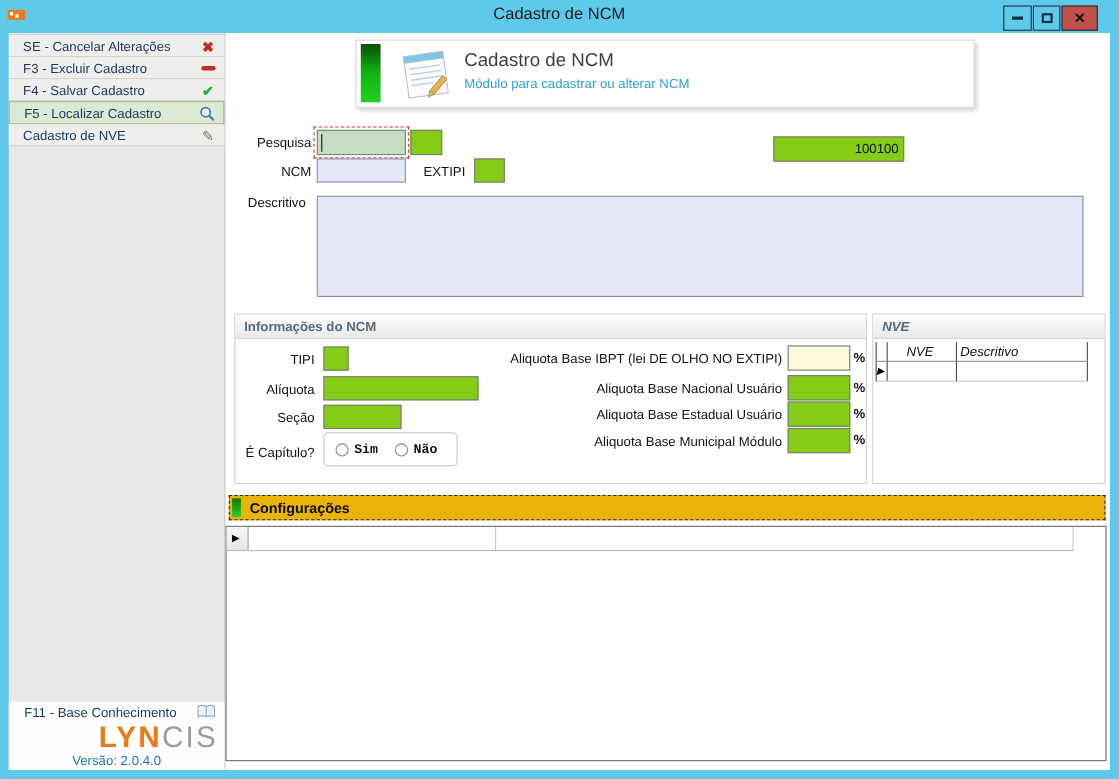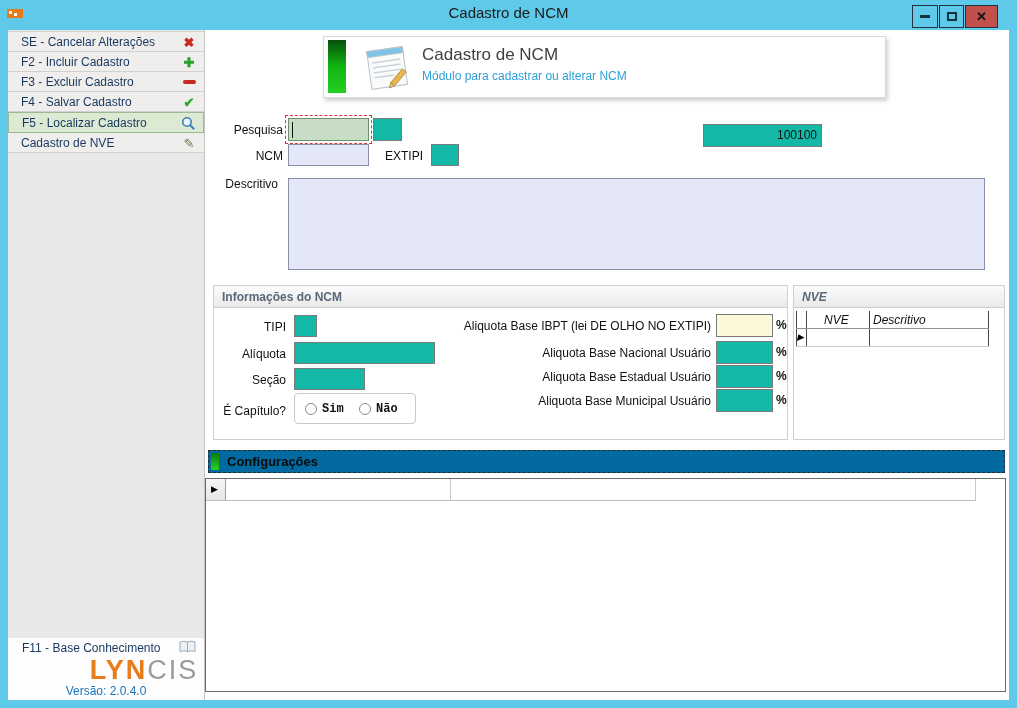--- a/index.html
+++ b/index.html
@@ -42,21 +42,21 @@
   .logo .cis{color:#9B9B9B;font-weight:normal;}
   .version{position:absolute;left:0;top:46px;width:100%;text-align:center;font-size:12px;color:#1B75BB;}
   
   .main{position:absolute;left:205px;top:30px;width:804px;height:670px;background:#FFFFFF;}
   .banner{position:absolute;left:118px;top:6px;width:563px;height:62px;background:#fff;border:1px solid #D8D8D8;box-shadow:2px 3px 4px rgba(0,0,0,0.18);}
   .banner-bar{position:absolute;left:4px;top:3px;width:18px;height:53px;background:linear-gradient(#07500b,#12b312,#22d122);}
   .banner-icon{position:absolute;left:35px;top:4px;}
   .banner-title{position:absolute;left:98px;top:8px;font-size:17px;color:#3F3F3F;}
   .banner-sub{position:absolute;left:98px;top:32px;font-size:12px;color:#2D9FD8;}
   .lbl{position:absolute;font-size:12px;color:#111;text-align:right;}
-  .field{position:absolute;border:1px solid #7A7A7A;background:#14b8a6;font-size:12px;color:#111;}
+  .field{position:absolute;border:1px solid #7A7A7A;background:#84cc16;font-size:12px;color:#111;}
   .lavender{background:#E3E7F7;border:1px solid #898FA6;}
   .green-input{background:#C7DDC5;border:1px solid #6F8F6F;}
   .focus-dash{position:absolute;border:1px dashed #E03030;}
   .caret{position:absolute;left:3px;top:3px;width:1px;height:16px;background:#111;}
   .code-box{text-align:right;padding:3px 4px 0 0;}
   
   .groupbox{position:absolute;border:1px solid #CFCFCF;background:#fff;}
   .group-hd{position:absolute;left:0;top:0;width:100%;height:22px;background:linear-gradient(#FCFCFC,#E9E9E9);border-bottom:1px solid #CFCFCF;}
   .group-title{position:absolute;left:8px;top:4px;font-size:12px;font-weight:bold;color:#5A6878;}
   .radio-box{position:absolute;border:1px solid #C9C9C9;border-radius:4px;background:#fff;}
@@ -66,21 +66,21 @@
   .pct{position:absolute;font-size:12px;font-weight:bold;color:#111;}
   .yellow{background:#FCF9DB;}
   
   .nve-grid{position:absolute;left:2px;top:25px;width:206px;height:127px;}
   .nve-vline{position:absolute;top:0;width:1px;height:36px;background:#4A4A4A;}
   .nve-hd-line{position:absolute;left:0;top:17px;width:193px;height:1px;background:#8F8F8F;}
   .nve-row-line{position:absolute;left:0;top:35px;width:193px;height:1px;background:#C9C9C9;}
   .nve-col-label{position:absolute;top:2px;font-size:12px;color:#111;}
   .selector-arrow{position:absolute;font-size:9px;color:#000;}
   
-  .config-band{position:absolute;left:3px;top:420px;width:797px;height:23px;border:1px dashed #2a2a2a;background:#0369a1;}
+  .config-band{position:absolute;left:3px;top:420px;width:797px;height:23px;border:1px dashed #2a2a2a;background:#eab308;}
   .config-bar{position:absolute;left:2px;top:2px;width:8px;height:17px;background:linear-gradient(#0a7a0a,#2ad12a);}
   .config-title{position:absolute;left:18px;top:3px;font-size:13px;font-weight:bold;color:#0a0a0a;}
   
   .bottom-grid{position:absolute;left:0;top:448px;width:801px;height:214px;border:1px solid #6B6B6B;background:#fff;}
   .bg-header{position:absolute;left:0;top:0;height:22px;width:770px;border-bottom:1px solid #BDBDBD;display:flex;}
   .bg-selector{width:20px;height:21px;background:linear-gradient(#F7F7F7,#E6E6E6);border-right:1px solid #9E9E9E;position:relative;}
   .bg-cell1{width:225px;height:21px;border-right:1px solid #C9C9C9;}
   .bg-cell2{flex:1;height:21px;border-right:1px solid #C9C9C9;}
 </style>
 </head>
@@ -104,24 +104,20 @@
 
   <div class="frame left"></div>
   <div class="frame right"></div>
   <div class="frame bottom"></div>
 
   <div class="sidebar">
     <div class="menu">
       <div class="side-item">
         <span class="si-label">SE - Cancelar Alterações</span>
         <span class="si-icon icon-x">✖</span>
-      </div>
-      <div class="side-item">
-        <span class="si-label">F2 - Incluir Cadastro</span>
-        <span class="si-icon icon-plus">✚</span>
       </div>
       <div class="side-item">
         <span class="si-label">F3 - Excluir Cadastro</span>
         <span class="si-icon">
             <span class="icon-minus-bar"></span>
           </span>
       </div>
       <div class="side-item">
         <span class="si-label">F4 - Salvar Cadastro</span>
         <span class="si-icon icon-check">✔</span>
@@ -226,21 +222,21 @@
       <div class="pct" style="left:562px;top:32px;">%</div>
 
       <div class="lbl" style="left:160px;top:60px;width:337px;">Aliquota Base Nacional Usuário</div>
       <div class="field" style="left:502px;top:55px;width:57px;height:23px;"><span></span></div>
       <div class="pct" style="left:562px;top:59px;">%</div>
 
       <div class="lbl" style="left:160px;top:84px;width:337px;">Aliquota Base Estadual Usuário</div>
       <div class="field" style="left:502px;top:79px;width:57px;height:23px;"><span></span></div>
       <div class="pct" style="left:562px;top:83px;">%</div>
 
-      <div class="lbl" style="left:160px;top:108px;width:337px;">Aliquota Base Municipal Usuário</div>
+      <div class="lbl" style="left:160px;top:108px;width:337px;">Aliquota Base Municipal Módulo</div>
       <div class="field" style="left:502px;top:103px;width:57px;height:23px;"><span></span></div>
       <div class="pct" style="left:562px;top:107px;">%</div>
     </div>
 
     <div class="groupbox" style="left:588px;top:255px;width:212px;height:155px;font-style:italic;">
       <div class="group-hd">
         <span class="group-title">NVE</span>
       </div>
       <div class="nve-grid">
         <div class="nve-vline" style="left:0;"></div>

